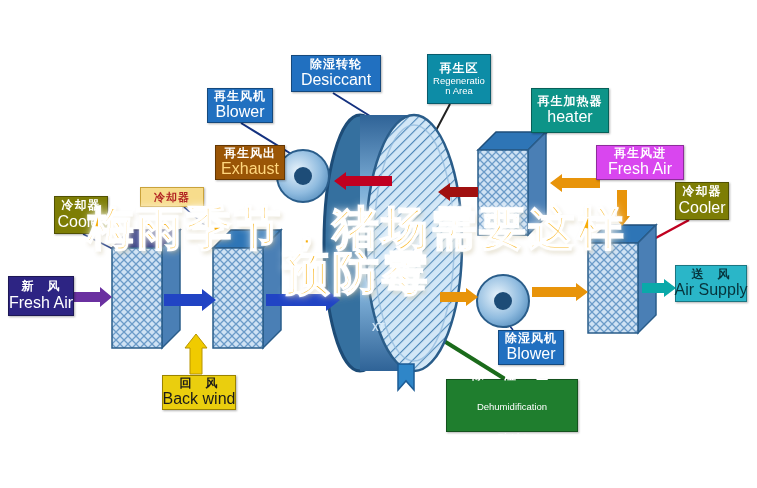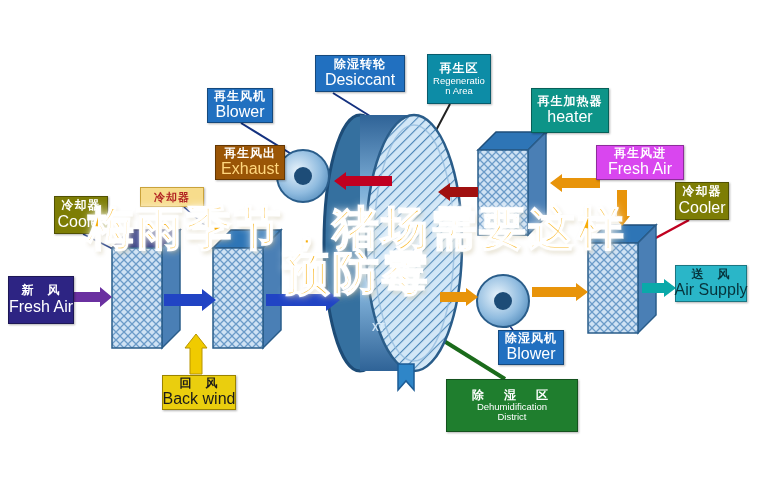--- a/index.html
+++ b/index.html
@@ -11,34 +11,34 @@
   .lbl{
     position:absolute;z-index:3;text-align:center;color:#fff;
     border:1px solid rgba(0,0,0,.35);box-shadow:1px 1px 2px rgba(0,0,0,.3);
     display:flex;flex-direction:column;justify-content:center;align-items:center;
     line-height:1.12;padding:2px 2px;box-sizing:border-box;
   }
   .lbl .zh{font-weight:bold;font-size:12px;letter-spacing:1px;white-space:nowrap;}
   .lbl .en{font-size:16px;white-space:nowrap;}
   .lbl .en.small{font-size:9.5px;line-height:1.05;}
 
-  .desiccant{left:291px;top:55px;width:90px;height:37px;background:#2170c0;margin-left:24px;}
+  .desiccant{left:291px;top:55px;width:90px;height:37px;background:#2170c0;}
   .regen_area{left:427px;top:54px;width:64px;height:50px;background:#0d8ca6;}
   .regen_fan{left:207px;top:88px;width:66px;height:35px;background:#2170c0;}
   .regen_heater{left:531px;top:88px;width:78px;height:45px;background:#0d9488;}
   .exhaust{left:167px;top:145px;width:70px;height:35px;background:#9a5506;margin-left:48px;}
   .exhaust .en{color:#ffd77e;}
   .regen_in{left:596px;top:145px;width:88px;height:35px;background:#d946ef;}
   .cooler_left{left:54px;top:196px;width:54px;height:38px;background:#7d7d05;}
   .cooler_right{left:675px;top:182px;width:54px;height:38px;background:#7d7d05;}
-  .fresh_air{left:8px;top:276px;width:66px;height:48px;background:#2d2483;}
+  .fresh_air{left:8px;top:276px;width:66px;height:40px;background:#2d2483;}
   .back_wind{left:162px;top:375px;width:74px;height:35px;background:#eace0e;color:#1a1a1a;border-color:#9a8300;}
   .dehum_fan{left:498px;top:330px;width:66px;height:35px;background:#2170c0;}
   .air_supply{left:675px;top:265px;width:72px;height:37px;background:#2ab6c8;color:#06343c;}
-  .dehum_district{left:446px;top:379px;width:132px;height:53px;background:#1f7e2e;}
+  .dehum_district{left:446px;top:379px;width:132px;height:53px;background:#1f7e2e;gap:20px;}
   .dehum_district .zh{letter-spacing:4px;}
   .cooler_mid{left:140px;top:187px;width:64px;height:20px;background:#f7dc8c;color:#b22222;border:1px solid #c9a23a;z-index:2;}
   .cooler_mid .zh{font-size:11px;}
 
   .wm{
     position:absolute;left:0;width:714px;text-align:center;z-index:5;
     font-weight:bold;font-size:46px;letter-spacing:3px;color:#f8ad08;
     -webkit-text-stroke:1.5px #ffffff;
     text-shadow:0 0 8px rgba(255,255,255,.95),0 0 3px rgba(255,255,255,.9),2px 3px 4px rgba(120,90,0,.25);
     white-space:nowrap;pointer-events:none;

